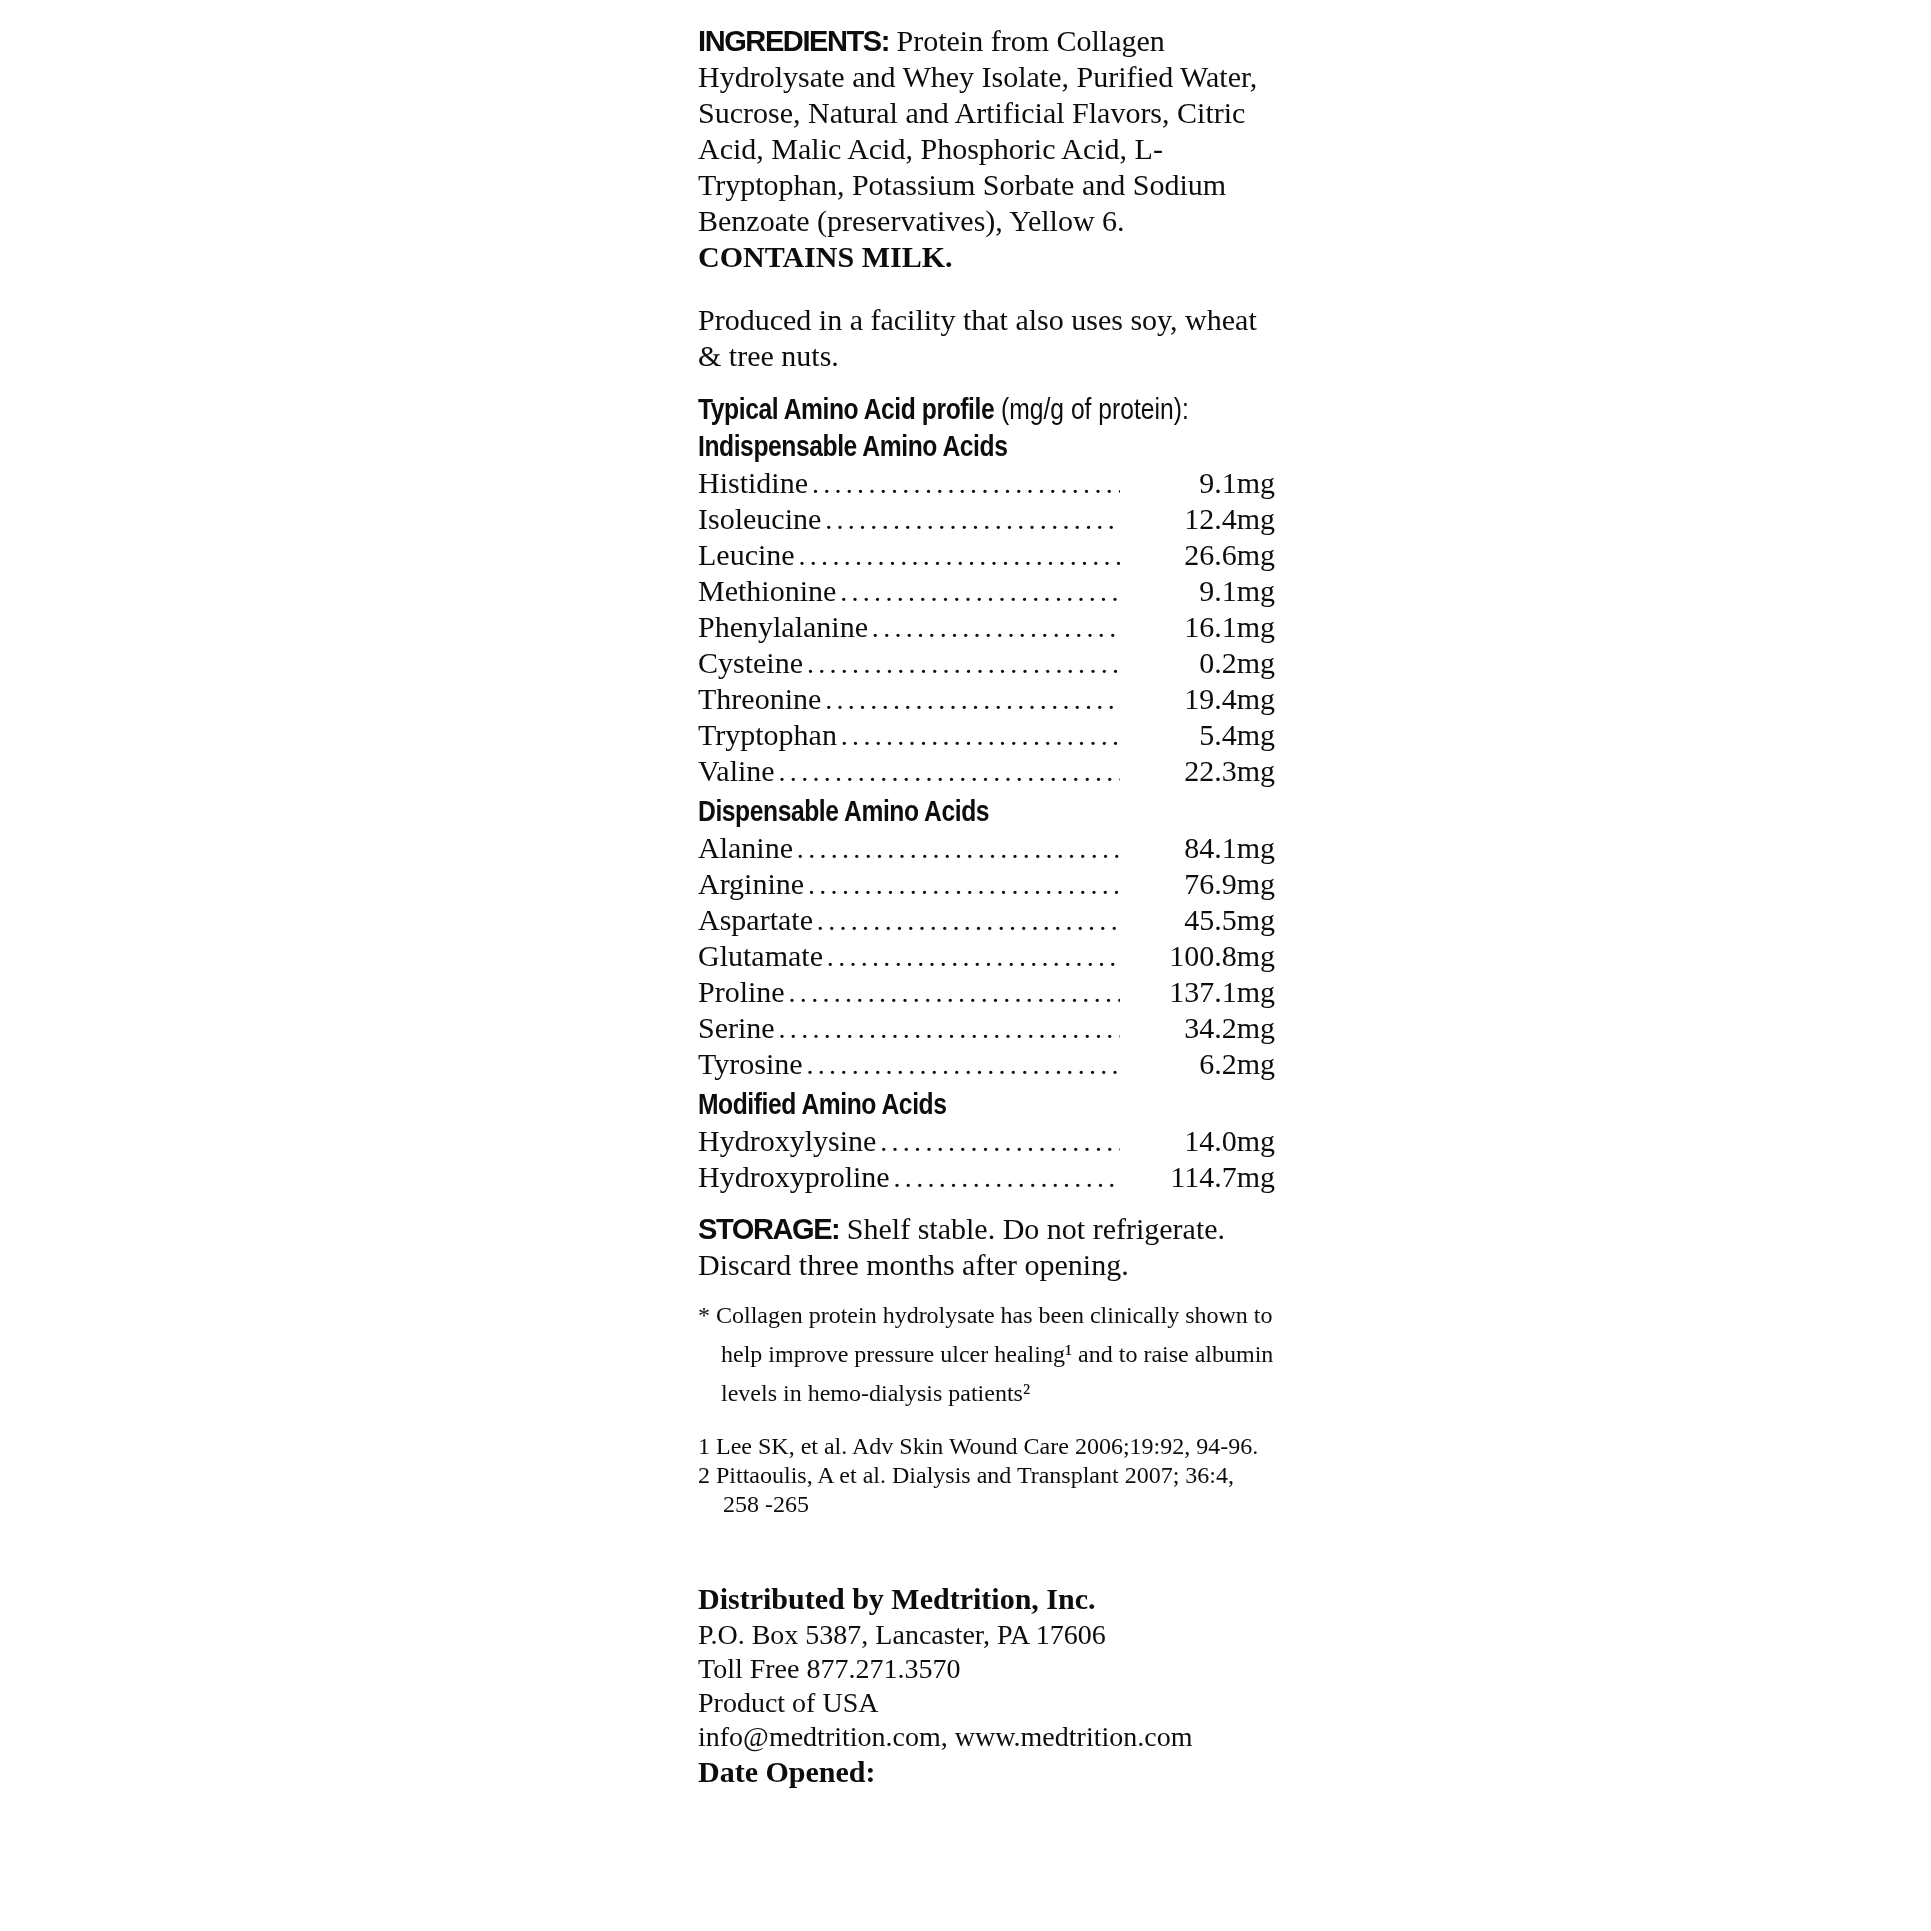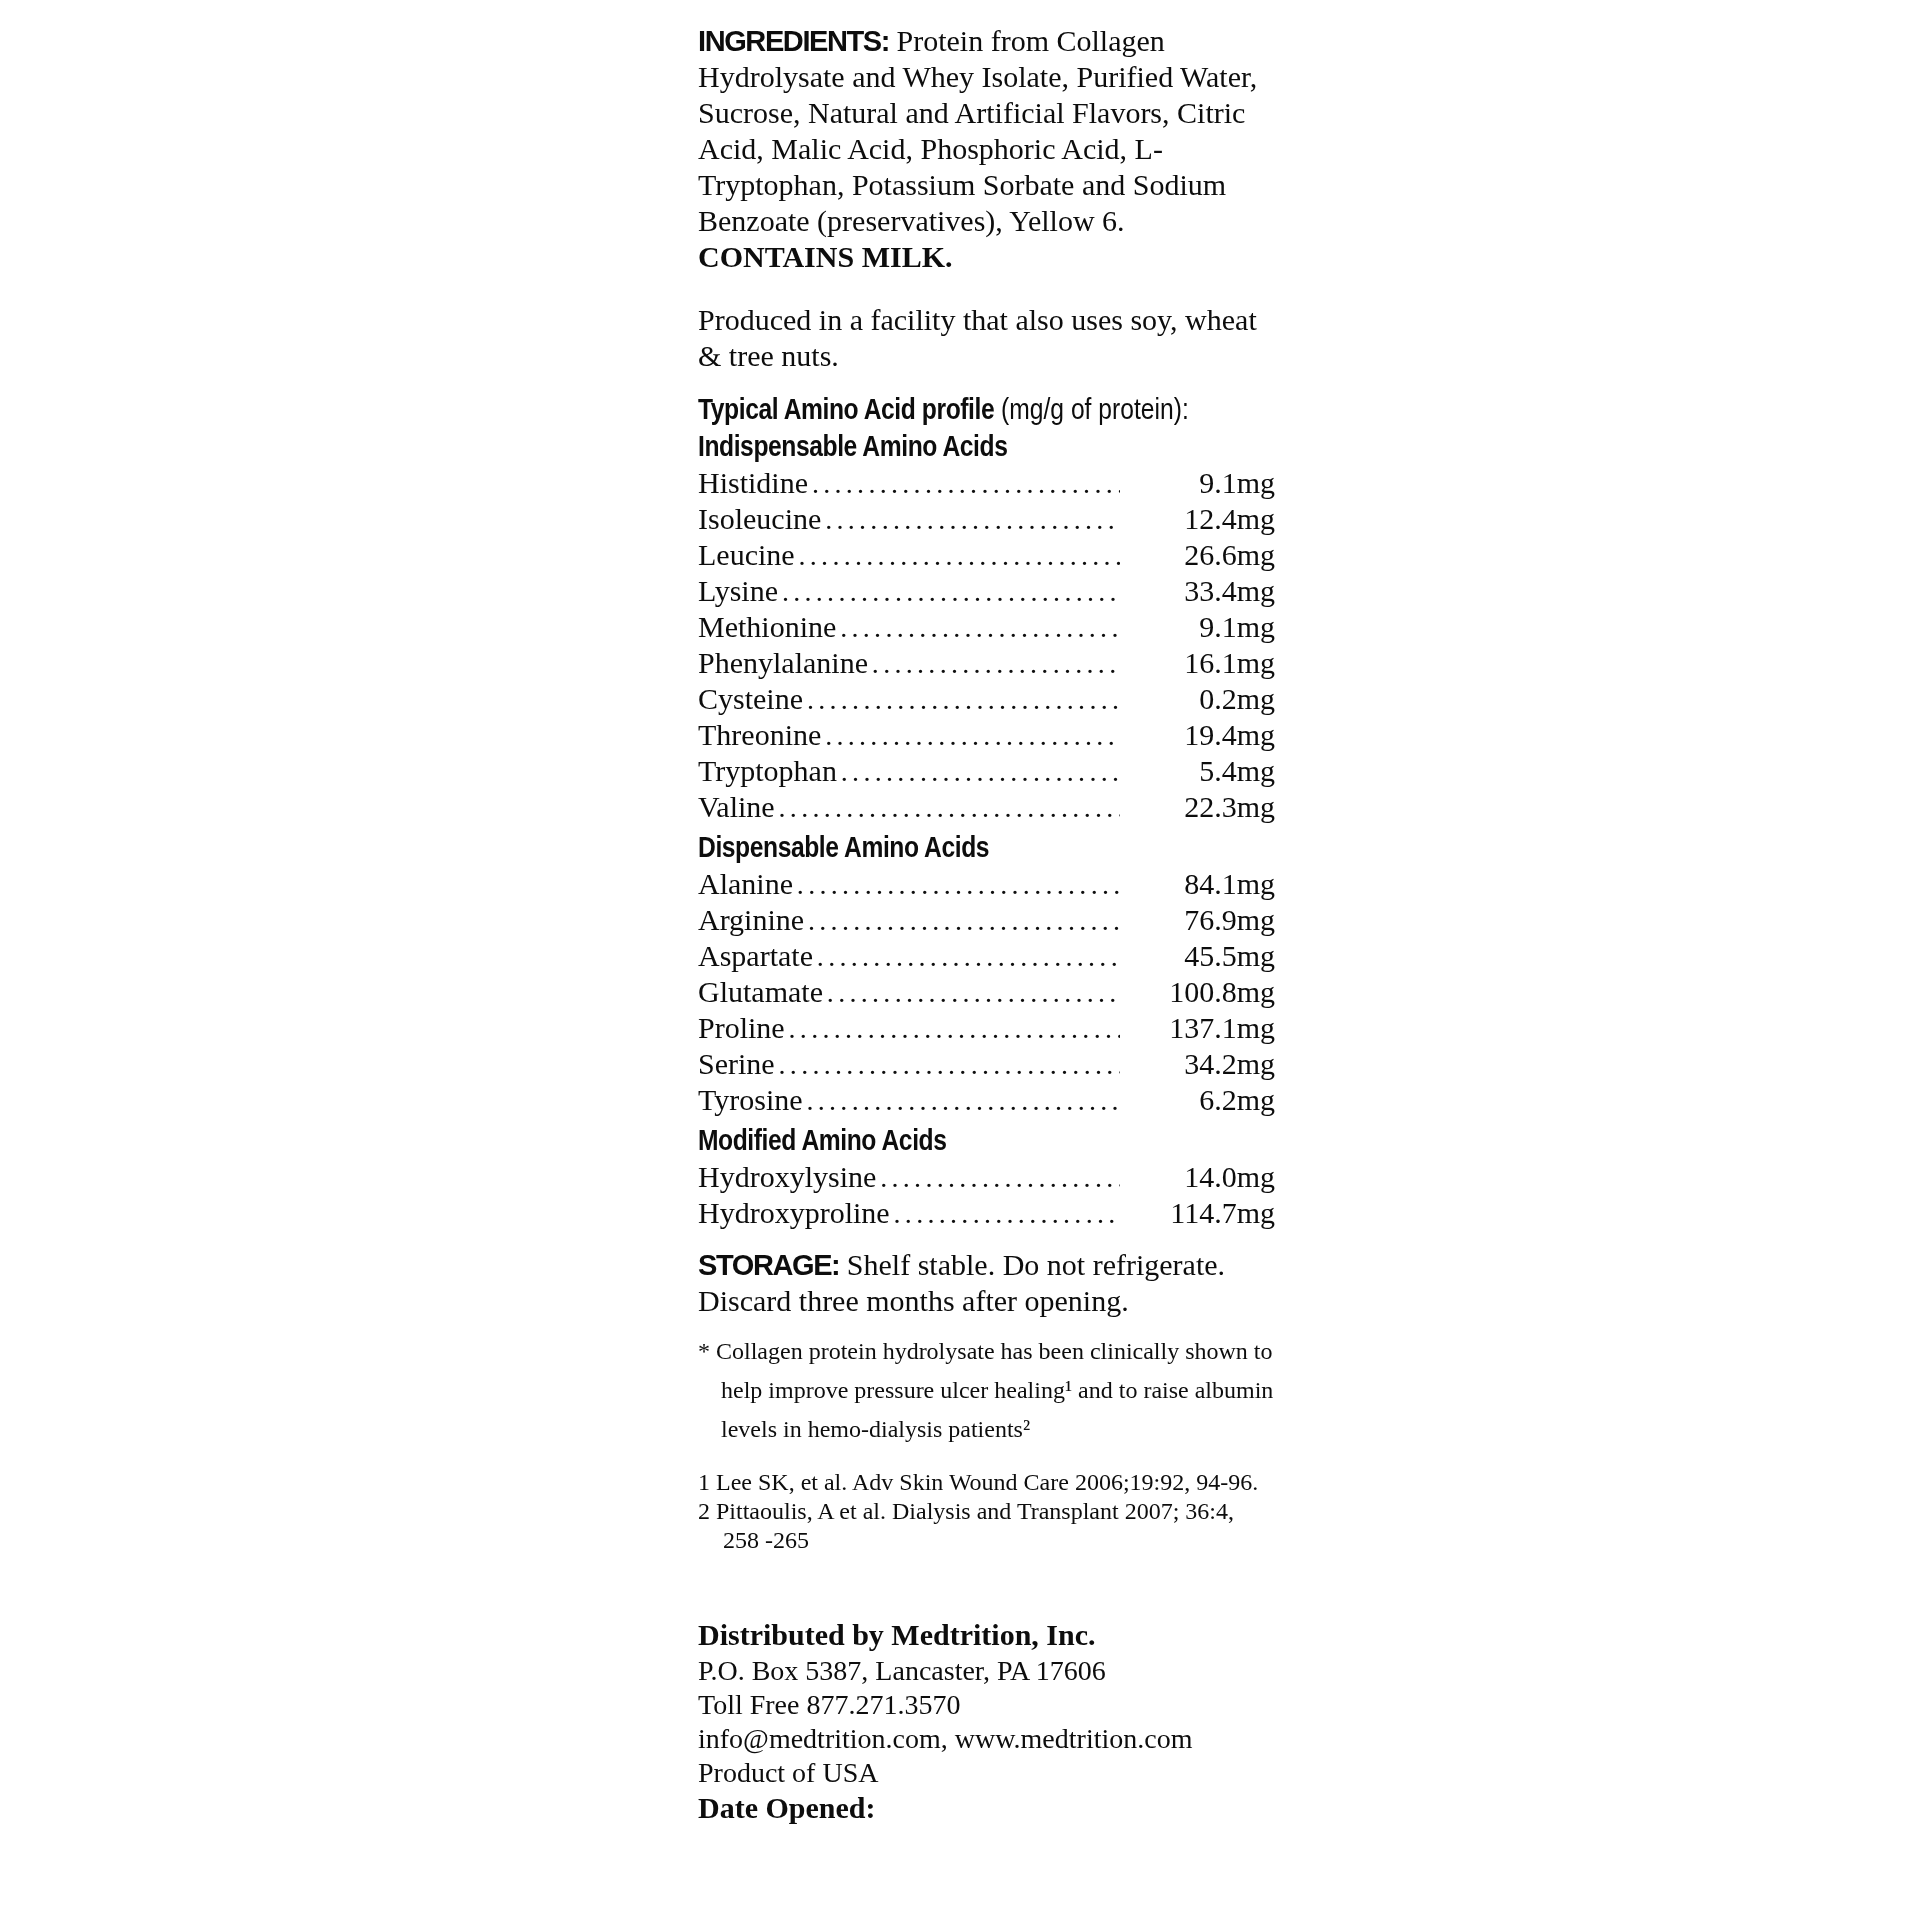--- a/index.html
+++ b/index.html
@@ -112,25 +112,20 @@
         <span class="aa-name">Isoleucine</span>
         <span class="leader"></span>
         <span class="aa-val">12.4mg</span>
       </div>
     <div class="aa-row">
         <span class="aa-name">Leucine</span>
         <span class="leader"></span>
         <span class="aa-val">26.6mg</span>
       </div>
     <div class="aa-row">
-        <span class="aa-name">Lysine</span>
-        <span class="leader"></span>
-        <span class="aa-val">33.4mg</span>
-      </div>
-    <div class="aa-row">
         <span class="aa-name">Methionine</span>
         <span class="leader"></span>
         <span class="aa-val">9.1mg</span>
       </div>
     <div class="aa-row">
         <span class="aa-name">Phenylalanine</span>
         <span class="leader"></span>
         <span class="aa-val">16.1mg</span>
       </div>
     <div class="aa-row">
@@ -211,21 +206,21 @@
 
     <div class="refs">
       <p class="ref">1 Lee SK, et al. Adv Skin Wound Care 2006;19:92, 94-96.</p>
       <p class="ref">2 Pittaoulis, A et al. Dialysis and Transplant 2007; 36:4, 258 -265</p>
     </div>
 
     <div class="distributor">
       <p class="dist-name">Distributed by Medtrition, Inc.</p>
       <p>P.O. Box 5387, Lancaster, PA 17606</p>
       <p>Toll Free 877.271.3570</p>
+      <p>Product of USA</p>
       <p>info@medtrition.com, www.medtrition.com</p>
-      <p>Product of USA</p>
     </div>
 
     <p class="date-opened">Date Opened:</p>
 
   </div>
 </div>
 
 
 </body></html>

